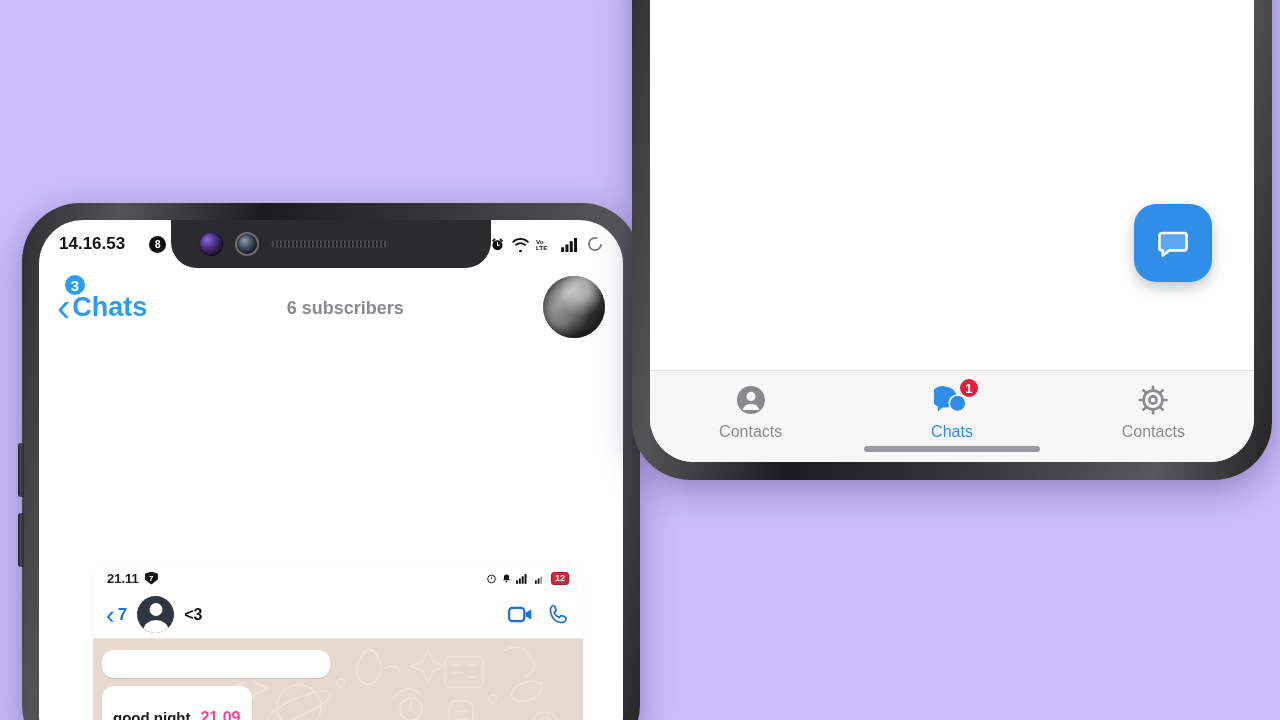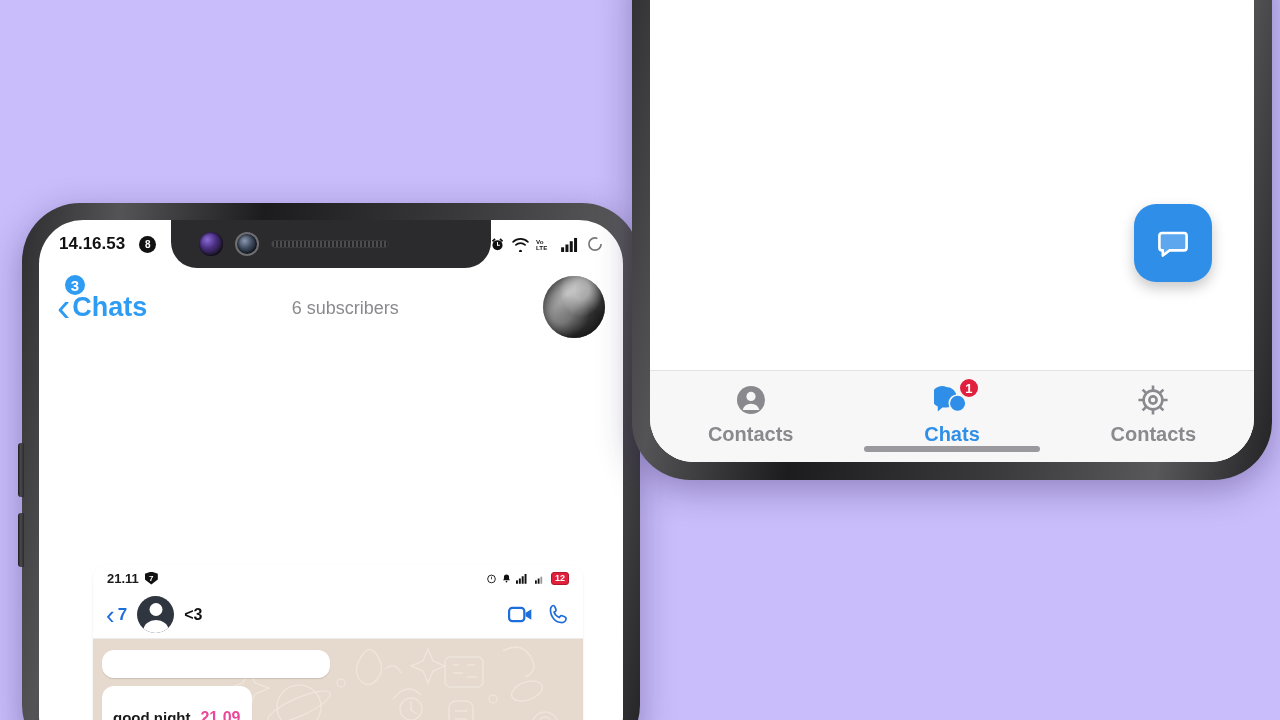--- a/index.html
+++ b/index.html
@@ -95,21 +95,21 @@
     display: flex;
     align-items: center;
     justify-content: space-between;
     padding: 0 20px;
     box-sizing: border-box;
     font-size: 17px;
     font-weight: bold;
     color: #111;
     z-index: 4;
   }
-  .sb-left { display: flex; align-items: center; gap: 14px; }
+  .sb-left { display: flex; align-items: center; gap: 24px; }
   .sb-right { display: flex; align-items: center; gap: 7px; }
   .badge-dot {
     width: 17px; height: 17px; border-radius: 50%;
     background: #111; color: #fff;
     font-size: 10px; font-weight: bold;
     display: flex; align-items: center; justify-content: center;
   }
   .ico { display: inline-flex; align-items: center; }
 
   
@@ -152,21 +152,21 @@
     flex: 1 1 auto;
     text-align: center;
     overflow: hidden;
     margin: 0 8px;
   }
   .header-title {
     font-size: 21px; font-weight: bold; color: #1b1b1b;
     letter-spacing: 1px; white-space: nowrap;
   }
   .header-sub {
-    font-size: 18px; font-weight: normal; color: #8a8a8e;
+    font-size: 18px; font-weight: bold; color: #8a8a8e;
     margin-top: 2px;
   }
   .header-avatar {
     flex: 0 0 auto;
     width: 62px; height: 62px; border-radius: 50%;
     background:
       radial-gradient(ellipse at 40% 30%, #b9b9b9 0%, #7e7e7e 30%, #3d3d3d 70%, #1e1e1e 100%);
     box-shadow: inset 0 0 12px rgba(0,0,0,0.6);
     position: relative;
     overflow: hidden;
@@ -325,21 +325,21 @@
     padding-top: 12px;
     box-sizing: border-box;
   }
   .tab {
     flex: 1 1 0;
     display: flex; flex-direction: column;
     align-items: center; gap: 6px;
     position: relative;
   }
   .tab .tab-label {
-    font-size: 20px; font-weight: bold; color: #8a8a8e;
+    font-size: 16px; font-weight: normal; color: #8a8a8e;
   }
   .tab.active .tab-label { color: #2f8fe8; }
   .tab-badge {
     position: absolute;
     left: 50%; margin-left: 6px; top: -6px;
     min-width: 22px; height: 22px;
     border-radius: 11px;
     background: #e0203c;
     color: #fff; font-size: 13px; font-weight: bold;
     display: flex; align-items: center; justify-content: center;

